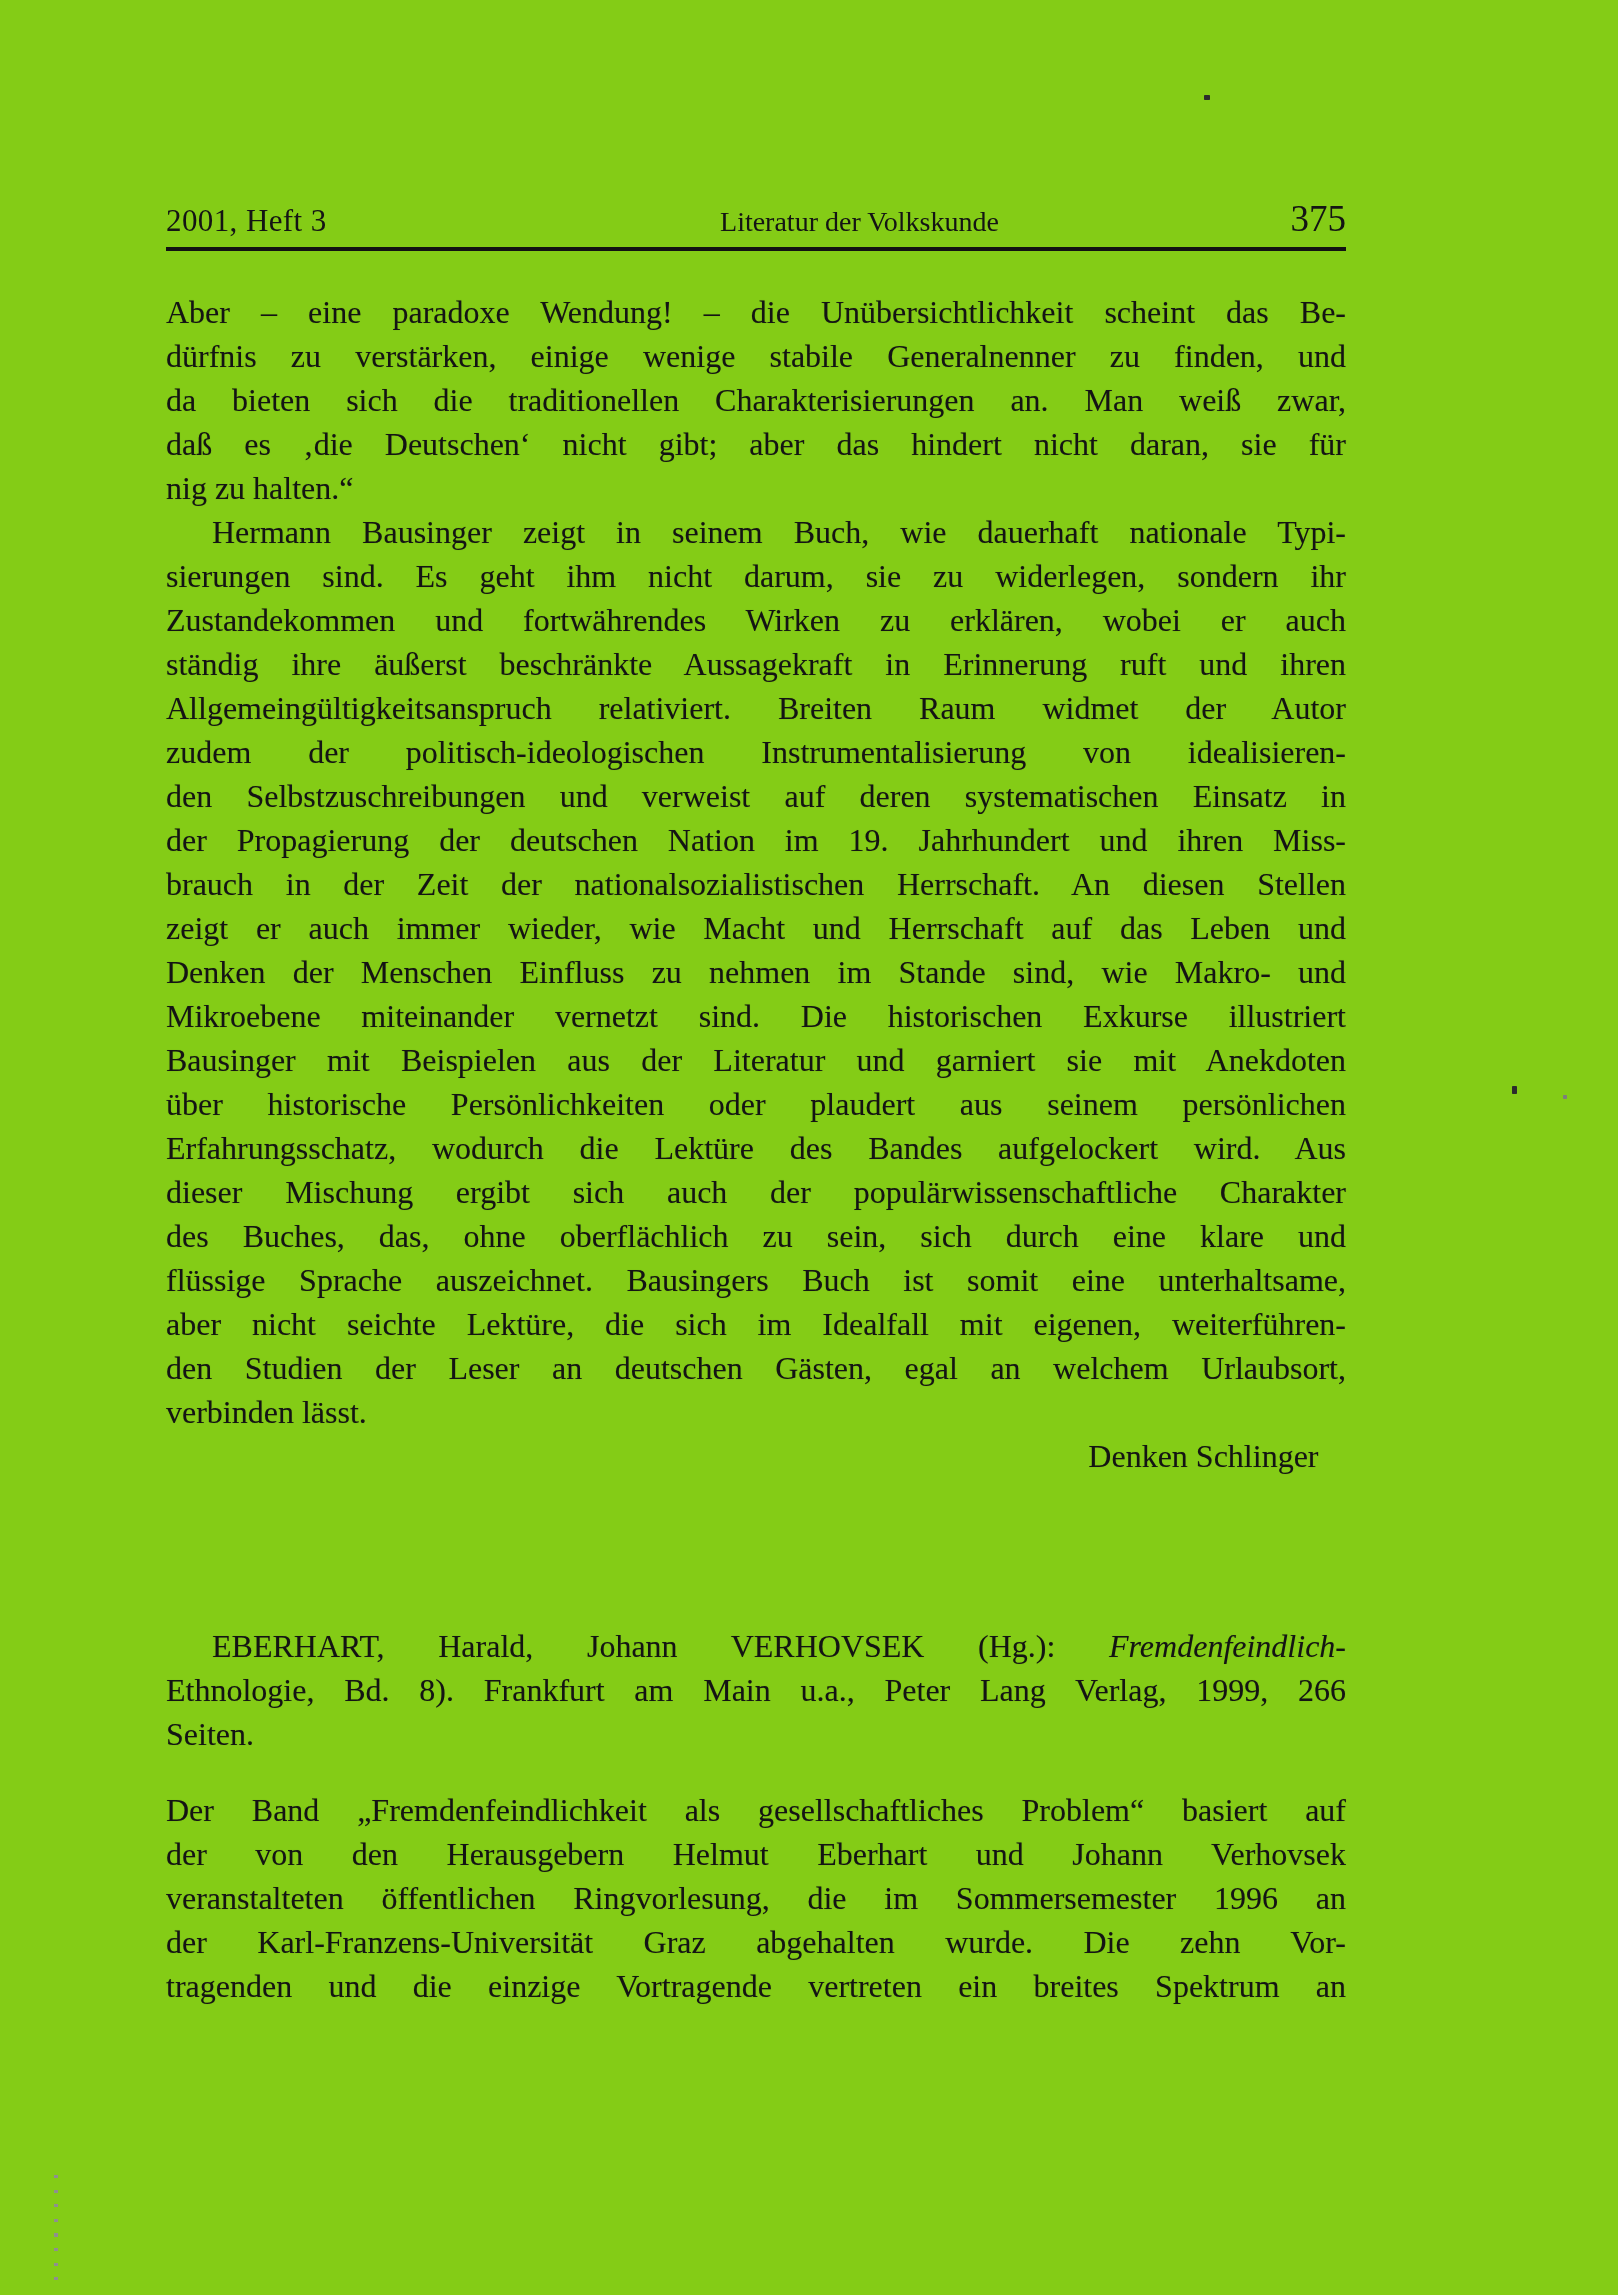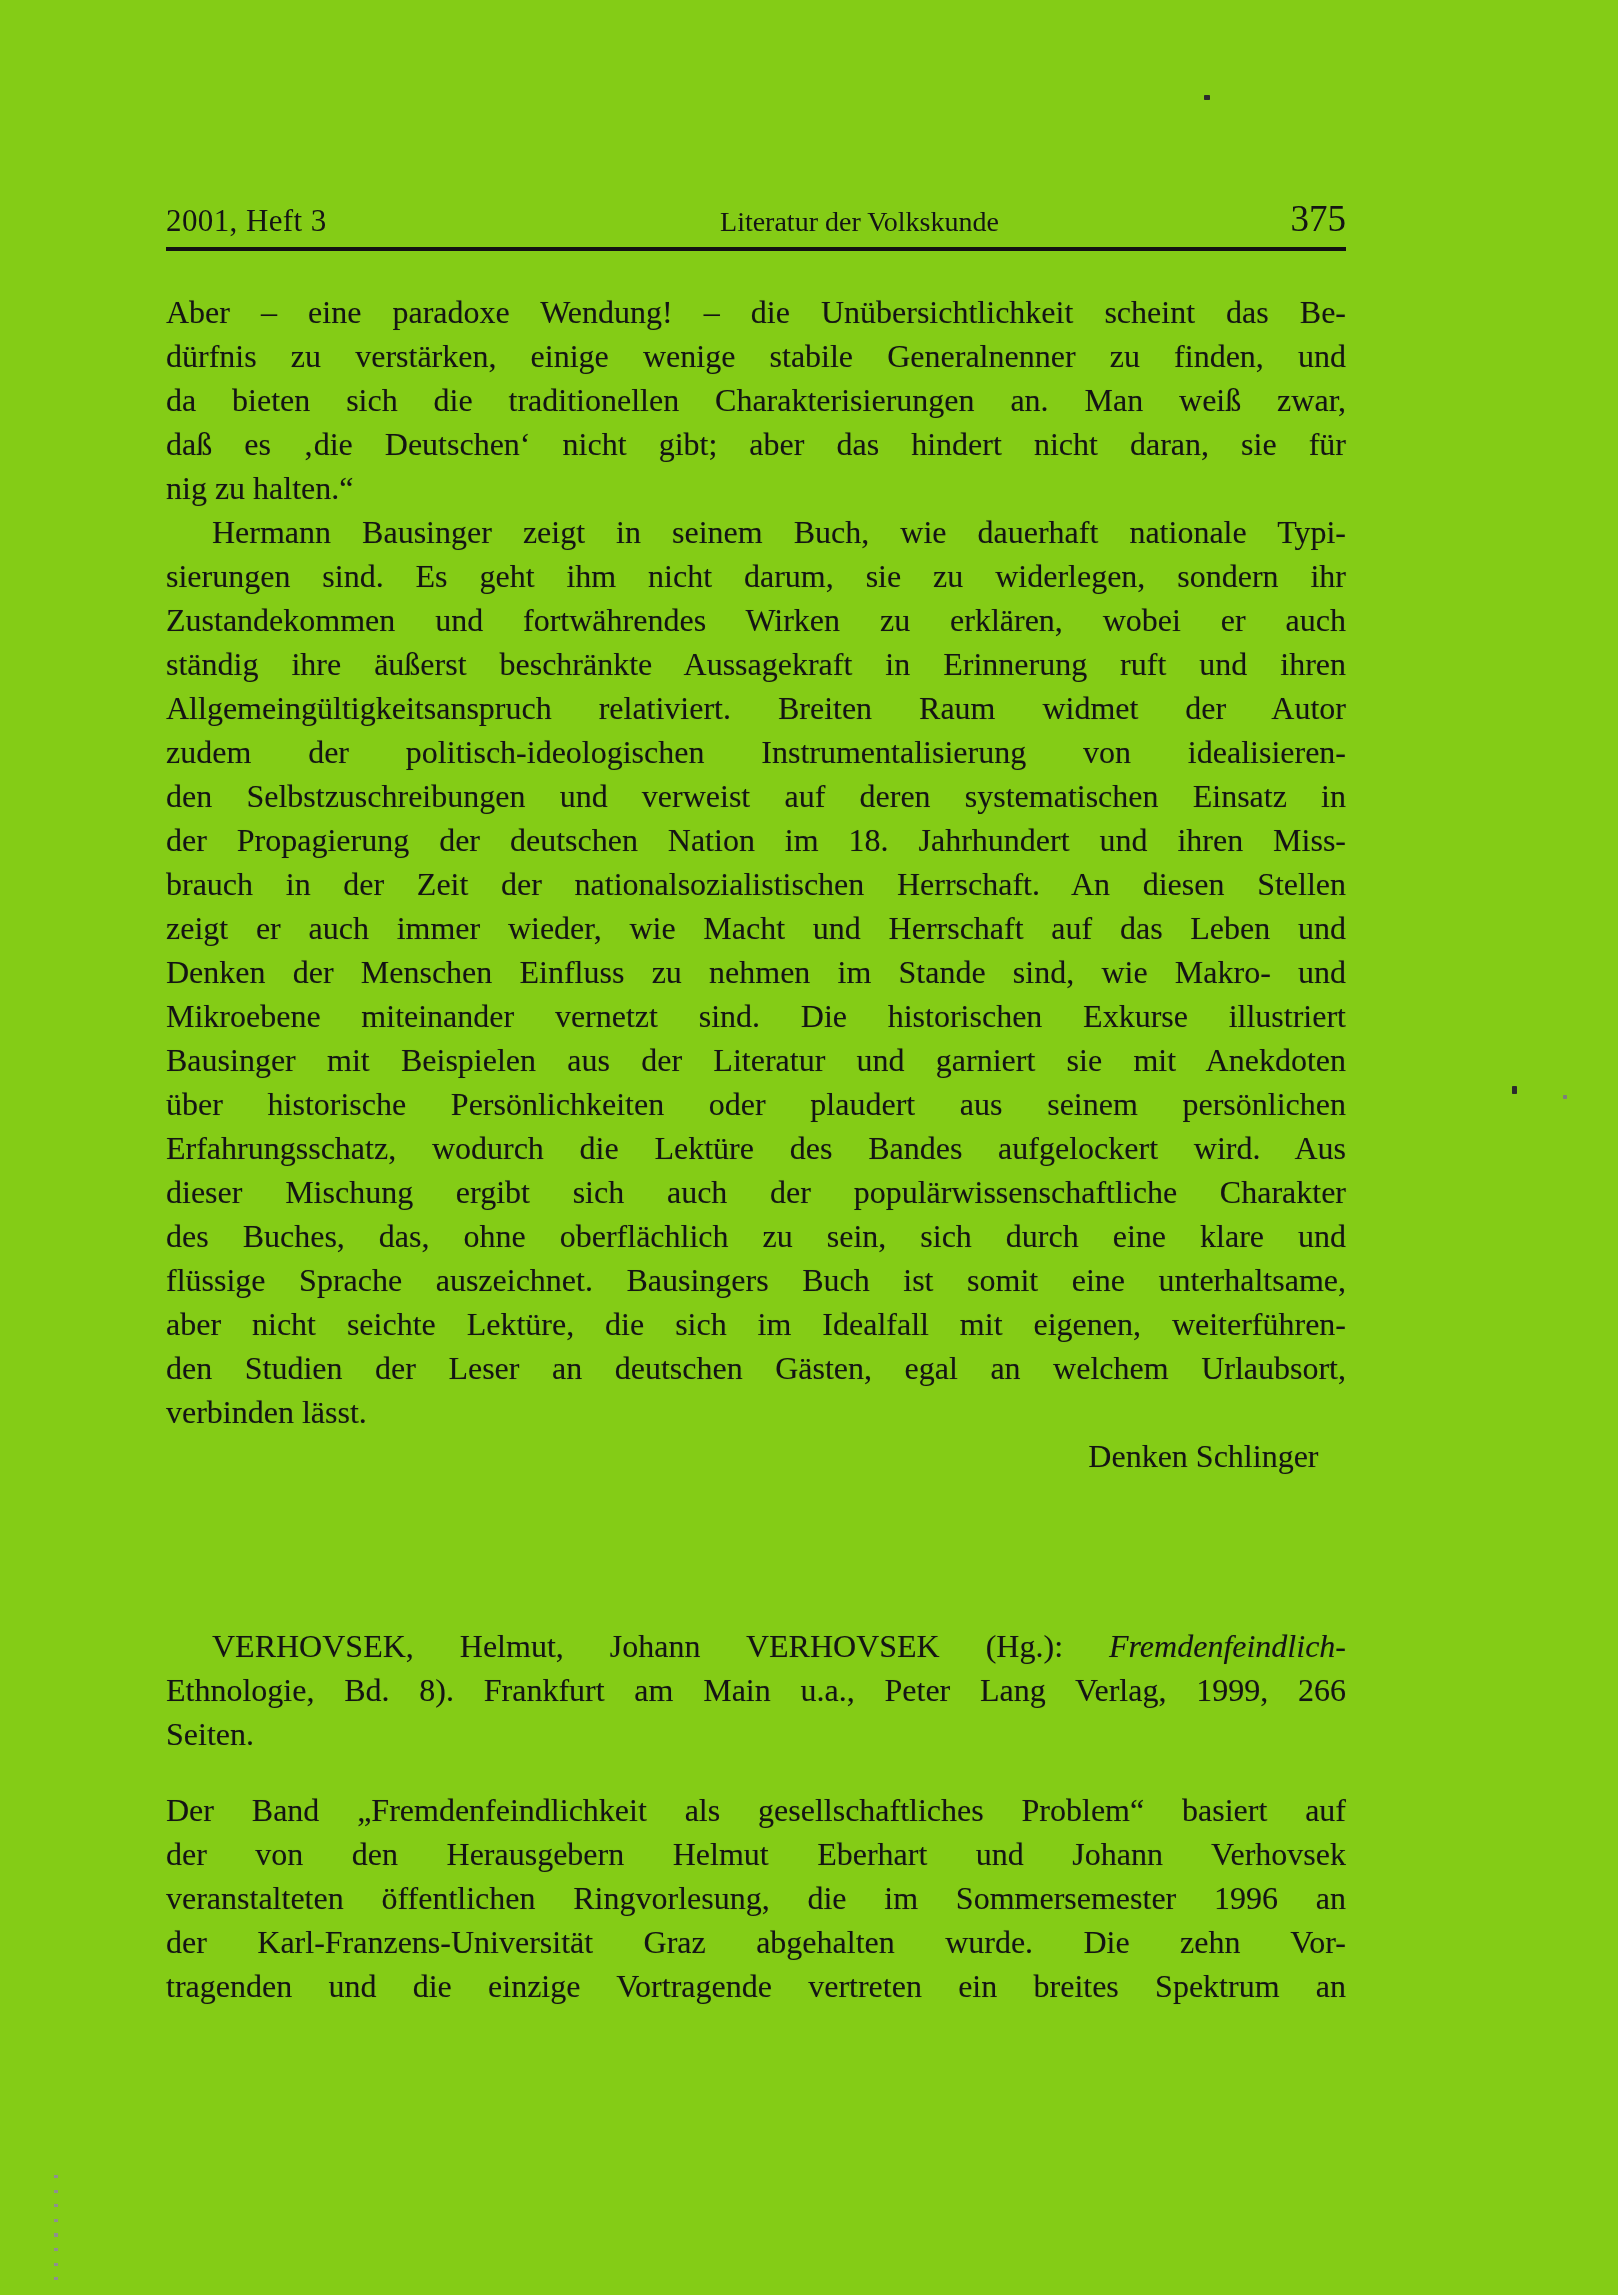--- a/index.html
+++ b/index.html
@@ -68,40 +68,40 @@
         <div class="pline pline-last"><span>nig zu halten.“</span></div>
       </div>
     <div class="para indent">
         <div class="pline"><span>Hermann Bausinger zeigt in seinem Buch, wie dauerhaft nationale Typi-</span></div>
         <div class="pline"><span>sierungen sind. Es geht ihm nicht darum, sie zu widerlegen, sondern ihr</span></div>
         <div class="pline"><span>Zustandekommen und fortwährendes Wirken zu erklären, wobei er auch</span></div>
         <div class="pline"><span>ständig ihre äußerst beschränkte Aussagekraft in Erinnerung ruft und ihren</span></div>
         <div class="pline"><span>Allgemeingültigkeitsanspruch relativiert. Breiten Raum widmet der Autor</span></div>
         <div class="pline"><span>zudem der politisch-ideologischen Instrumentalisierung von idealisieren-</span></div>
         <div class="pline"><span>den Selbstzuschreibungen und verweist auf deren systematischen Einsatz in</span></div>
-        <div class="pline"><span>der Propagierung der deutschen Nation im 18. Jahrhundert und ihren Miss-</span></div>
+        <div class="pline"><span>der Propagierung der deutschen Nation im 19. Jahrhundert und ihren Miss-</span></div>
         <div class="pline"><span>brauch in der Zeit der nationalsozialistischen Herrschaft. An diesen Stellen</span></div>
         <div class="pline"><span>zeigt er auch immer wieder, wie Macht und Herrschaft auf das Leben und</span></div>
         <div class="pline"><span>Denken der Menschen Einfluss zu nehmen im Stande sind, wie Makro- und</span></div>
         <div class="pline"><span>Mikroebene miteinander vernetzt sind. Die historischen Exkurse illustriert</span></div>
         <div class="pline"><span>Bausinger mit Beispielen aus der Literatur und garniert sie mit Anekdoten</span></div>
         <div class="pline"><span>über historische Persönlichkeiten oder plaudert aus seinem persönlichen</span></div>
         <div class="pline"><span>Erfahrungsschatz, wodurch die Lektüre des Bandes aufgelockert wird. Aus</span></div>
         <div class="pline"><span>dieser Mischung ergibt sich auch der populärwissenschaftliche Charakter</span></div>
         <div class="pline"><span>des Buches, das, ohne oberflächlich zu sein, sich durch eine klare und</span></div>
         <div class="pline"><span>flüssige Sprache auszeichnet. Bausingers Buch ist somit eine unterhaltsame,</span></div>
         <div class="pline"><span>aber nicht seichte Lektüre, die sich im Idealfall mit eigenen, weiterführen-</span></div>
         <div class="pline"><span>den Studien der Leser an deutschen Gästen, egal an welchem Urlaubsort,</span></div>
         <div class="pline pline-last"><span>verbinden lässt.</span></div>
       </div>
 
     <div class="signature">Denken Schlinger</div>
 
     <div class="para citation indent">
-        <div class="pline"><span>VERHOVSEK, Helmut, Johann VERHOVSEK (Hg.): </span><span class="it">Fremdenfeindlich-</span></div>
+        <div class="pline"><span>EBERHART, Harald, Johann VERHOVSEK (Hg.): </span><span class="it">Fremdenfeindlich-</span></div>
         <div class="pline"><span>Ethnologie, Bd. 8). Frankfurt am Main u.a., Peter Lang Verlag, 1999, 266</span></div>
         <div class="pline pline-last"><span>Seiten.</span></div>
       </div>
     <div class="para para-gap">
         <div class="pline"><span>Der Band „Fremdenfeindlichkeit als gesellschaftliches Problem“ basiert auf</span></div>
         <div class="pline"><span>der von den Herausgebern Helmut Eberhart und Johann Verhovsek</span></div>
         <div class="pline"><span>veranstalteten öffentlichen Ringvorlesung, die im Sommersemester 1996 an</span></div>
         <div class="pline"><span>der Karl-Franzens-Universität Graz abgehalten wurde. Die zehn Vor-</span></div>
         <div class="pline"><span>tragenden und die einzige Vortragende vertreten ein breites Spektrum an</span></div>
       </div>

